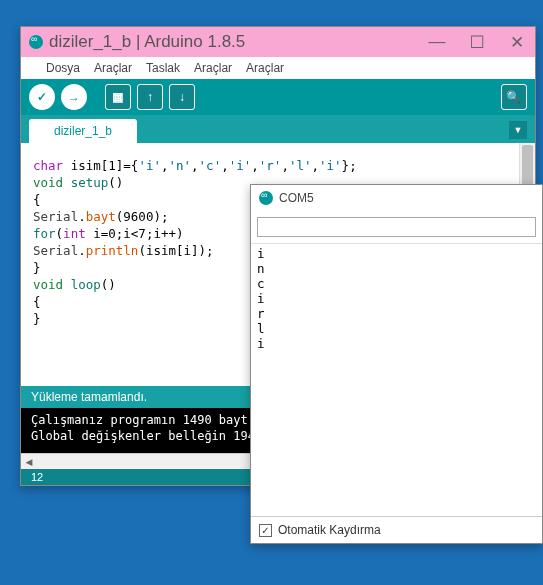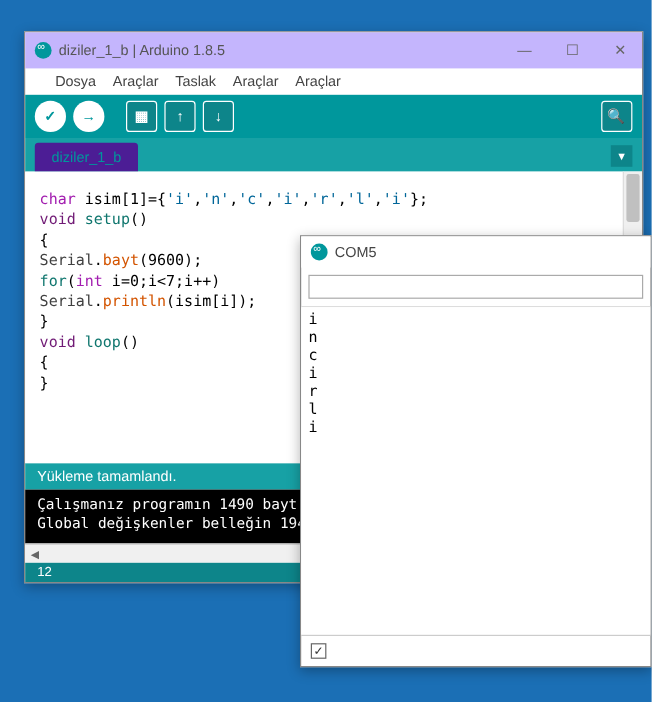--- a/index.html
+++ b/index.html
@@ -24,23 +24,23 @@
   width: 516px;
   height: 460px;
   display: flex;
   flex-direction: column;
 }
 .titlebar {
   height: 30px;
   display: flex;
   align-items: center;
   padding: 0 8px;
-  background: #c4b5fd;
+  background: #f9a8d4;
   color: #555;
-  font-size: 12px;
+  font-size: 17px;
 }
 .logo-circle {
   width: 14px;
   height: 14px;
   border-radius: 50%;
   background: #00979c;
   margin-right: 6px;
   position: relative;
 }
 .logo-circle::after {
@@ -94,22 +94,22 @@
 }
 .tool-right { margin-left: auto; }
 .tabbar {
   background: #17a1a5;
   height: 28px;
   display: flex;
   align-items: flex-end;
   padding: 0 8px;
 }
 .tab {
-  background: #4c1d95;
-  padding: 5px 14px;
+  background: #ffffff;
+  padding: 5px 25px;
   border-radius: 3px 3px 0 0;
   font-size: 12px;
   color: #00979c;
   margin-top: 4px;
 }
 .tab-dropdown {
   margin-left: auto;
   width: 18px;
   height: 18px;
   background: #0d858a;
@@ -143,21 +143,21 @@
 .scrollbar-v .thumb {
   position: absolute;
   top: 2px;
   left: 2px;
   right: 2px;
   height: 40px;
   background: #c0c0c0;
   border-radius: 2px;
 }
 .kw-type { color: #a21caf; }
-.kw-void { color: #701a75; }
+.kw-void { color: #15803d; }
 .kw-obj { color: #404040; }
 .kw-fn { color: #d35400; }
 .kw-for { color: #0f766e; }
 .chr { color: #006699; }
 .status-teal {
   background: #17a1a5;
   color: #fff;
   padding: 4px 10px;
   font-size: 12px;
 }
@@ -185,21 +185,21 @@
 }
 .footer {
   background: #0d858a;
   color: #fff;
   padding: 2px 10px;
   font-size: 11px;
 }
 
 .serial-window {
   left: 250px;
-  top: 196px;
+  top: 184px;
   width: 293px;
   height: 360px;
   display: flex;
   flex-direction: column;
 }
 .serial-titlebar {
   height: 26px;
   background: #fff;
   display: flex;
   align-items: center;
@@ -316,14 +316,15 @@
     <div>i</div>
     <div>n</div>
     <div>c</div>
     <div>i</div>
     <div>r</div>
     <div>l</div>
     <div>i</div>
   </div>
   <div class="serial-footer">
     <span class="checkbox">✓</span>
+    <span>Otomatik Kaydırma</span>
   </div>
 </div>
 
 </body></html>

